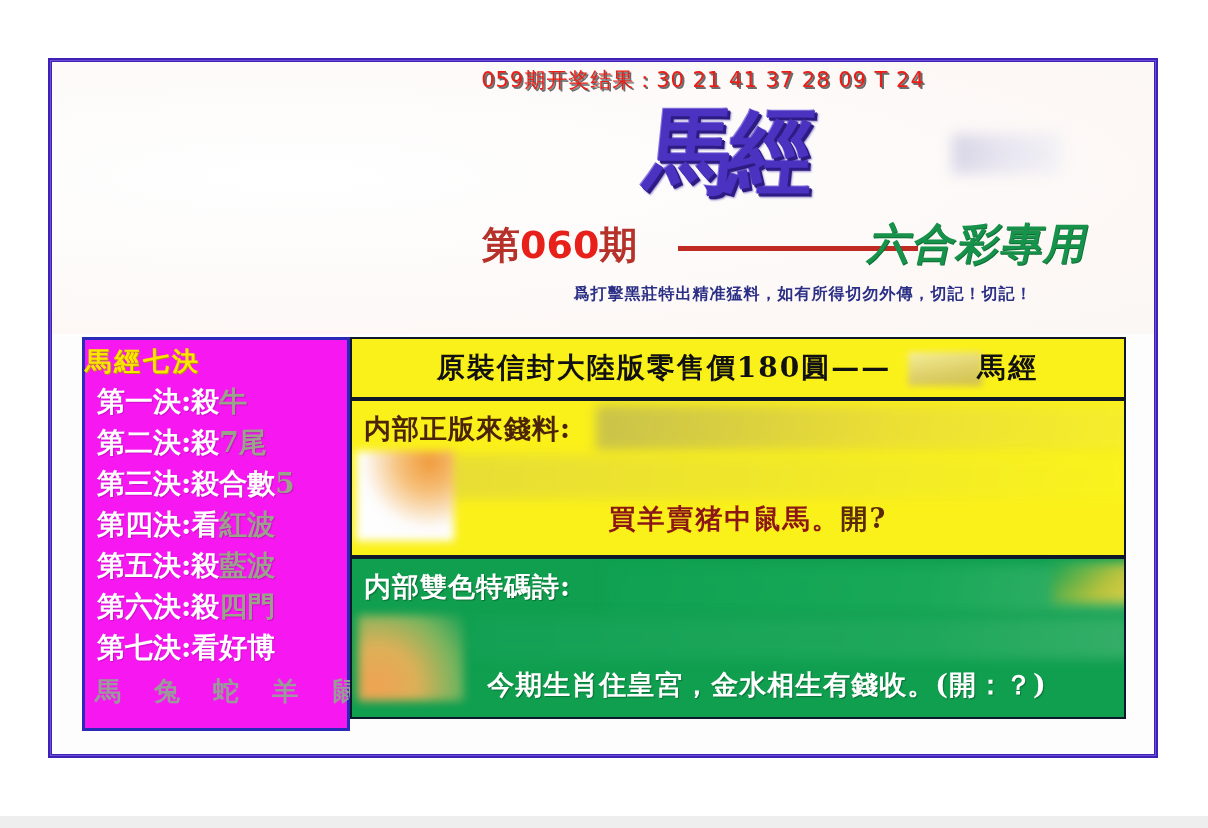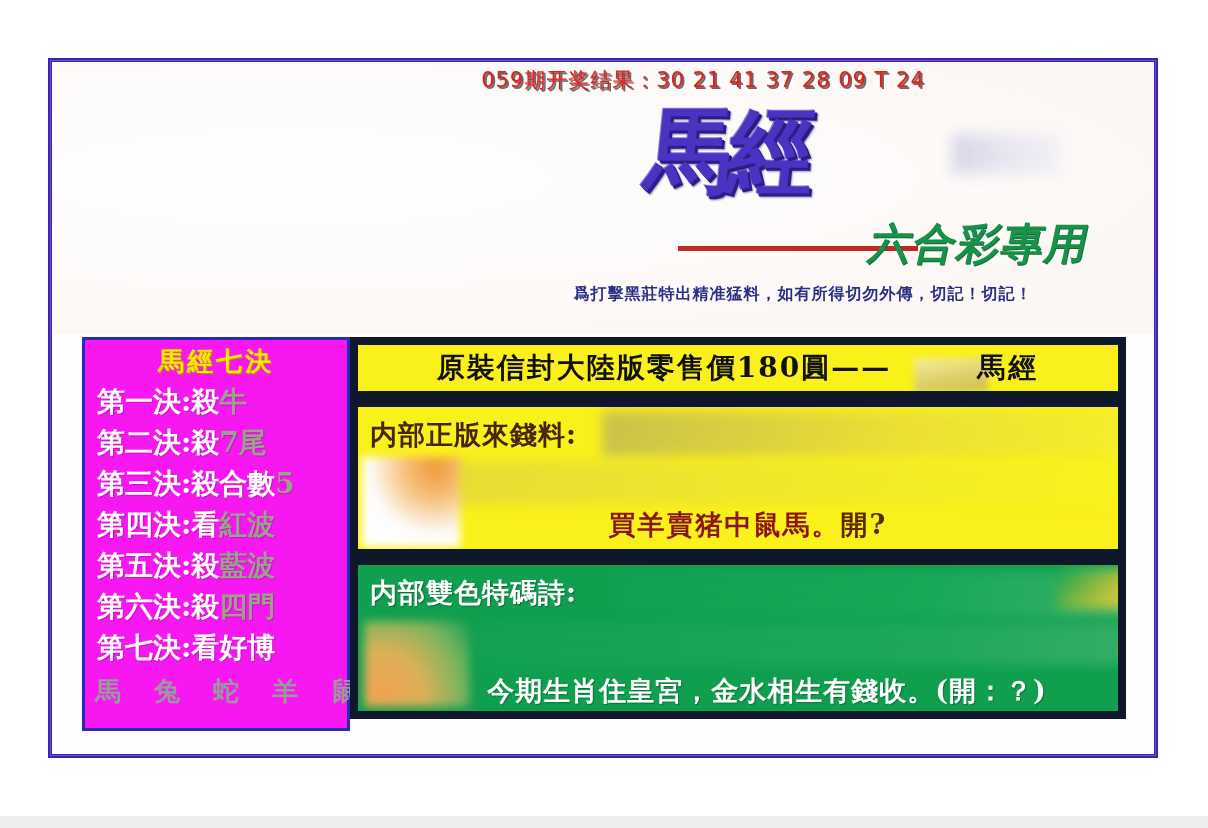--- a/index.html
+++ b/index.html
@@ -166,21 +166,21 @@
   
   #seven-panel {
     width: 268px;
     box-sizing: border-box;
     background: #f718f1;
     border: 3px solid #2a2ab8;
     position: relative;
     padding-top: 4px;
   }
   #seven-title {
-    text-align: center;
+    text-align: left;
     font-size: 26px;
     font-weight: bold;
     font-family: "DejaVu Serif", "Liberation Serif", serif;
     color: #ffe500;
     letter-spacing: 3px;
     text-shadow: 1px 1px 0 #b09a00;
     margin-bottom: 2px;
   }
   .seven-line {
     font-size: 28px;
@@ -210,21 +210,21 @@
   #right-col {
     flex: 1;
     display: flex;
     flex-direction: column;
     gap: 0px;
   }
 
   .block {
     position: relative;
     box-sizing: border-box;
-    border: 8px solid #0f172a;
+    border: 2px solid #0f172a;
     overflow: hidden;
   }
   #price-bar {
     height: 62px;
     background: #fbf11a;
     display: flex;
     align-items: center;
     justify-content: center;
   }
   #price-text {
@@ -384,20 +384,21 @@
     <div id="masthead">
 
       <div id="draw-result">059期开奖结果：30 21 41 37 28 09 T 24</div>
 
       <div id="logo-wrap">
         <div id="logo-blur"></div>
         <div id="logo-text">馬經</div>
       </div>
 
       <div id="issue-row">
+        <div id="issue-label"><span>第</span><span class="num">060</span><span>期</span></div>
         <div id="issue-rule"></div>
         <div id="issue-tagline">六合彩專用</div>
       </div>
 
       <div id="notice">爲打擊黑莊特出精准猛料，如有所得切勿外傳，切記！切記！</div>
     </div>
 
     <div id="body-area">
 
       <div id="seven-panel">

